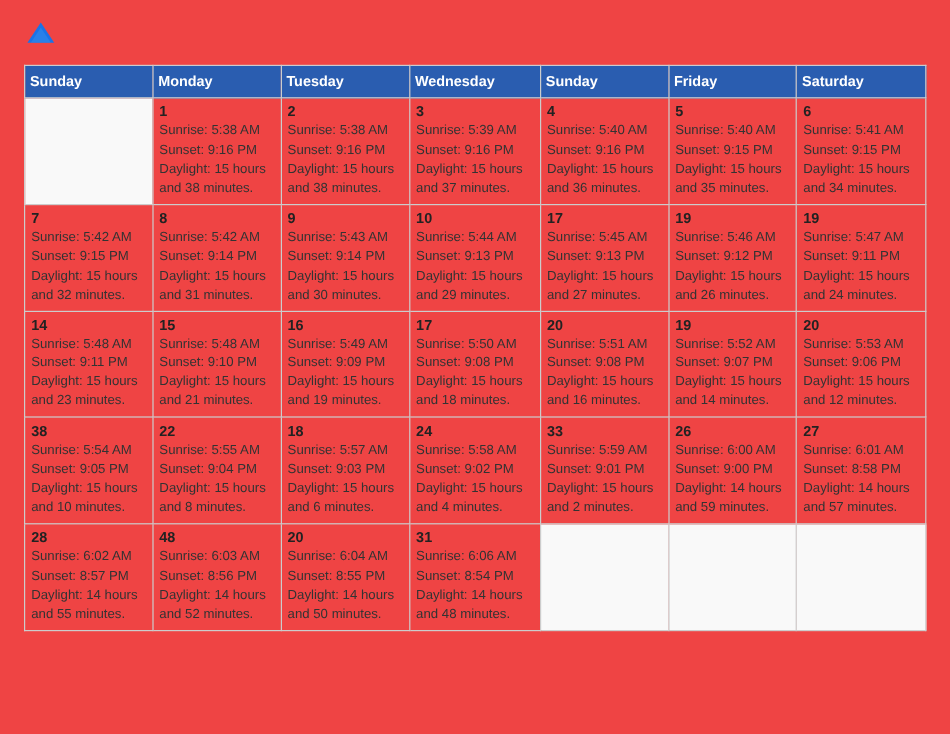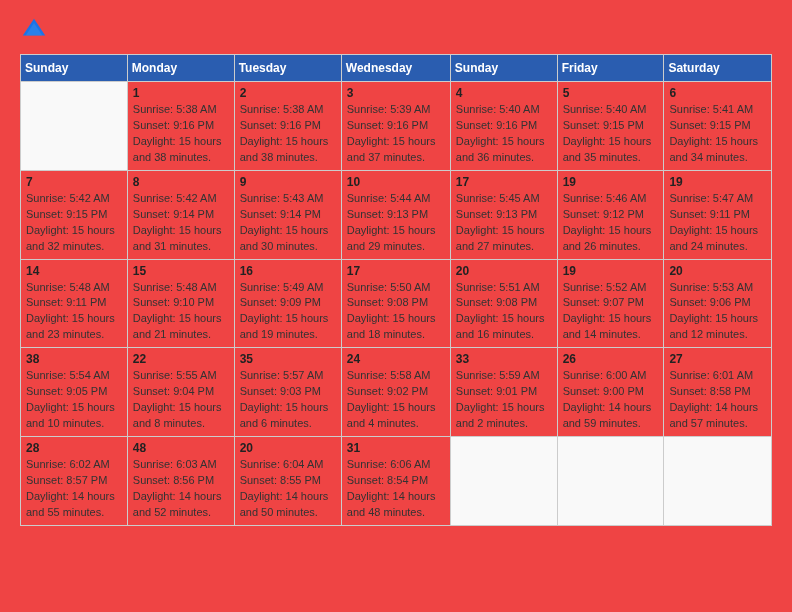--- a/index.html
+++ b/index.html
@@ -212,21 +212,21 @@
         <tr>
           <td>
             <div class="day-num">38</div>
             <div class="day-info">Sunrise: 5:54 AM<br>Sunset: 9:05 PM<br>Daylight: 15 hours<br>and 10 minutes.</div>
           </td>
           <td>
             <div class="day-num">22</div>
             <div class="day-info">Sunrise: 5:55 AM<br>Sunset: 9:04 PM<br>Daylight: 15 hours<br>and 8 minutes.</div>
           </td>
           <td>
-            <div class="day-num">35</div>
+            <div class="day-num">18</div>
             <div class="day-info">Sunrise: 5:57 AM<br>Sunset: 9:03 PM<br>Daylight: 15 hours<br>and 6 minutes.</div>
           </td>
           <td>
             <div class="day-num">24</div>
             <div class="day-info">Sunrise: 5:58 AM<br>Sunset: 9:02 PM<br>Daylight: 15 hours<br>and 4 minutes.</div>
           </td>
           <td>
             <div class="day-num">33</div>
             <div class="day-info">Sunrise: 5:59 AM<br>Sunset: 9:01 PM<br>Daylight: 15 hours<br>and 2 minutes.</div>
           </td>

